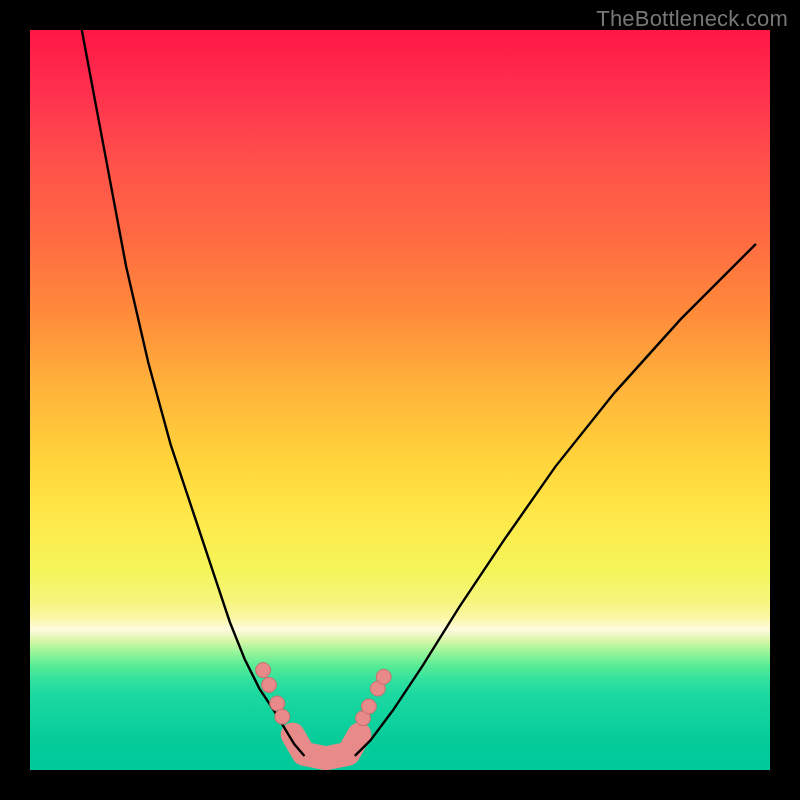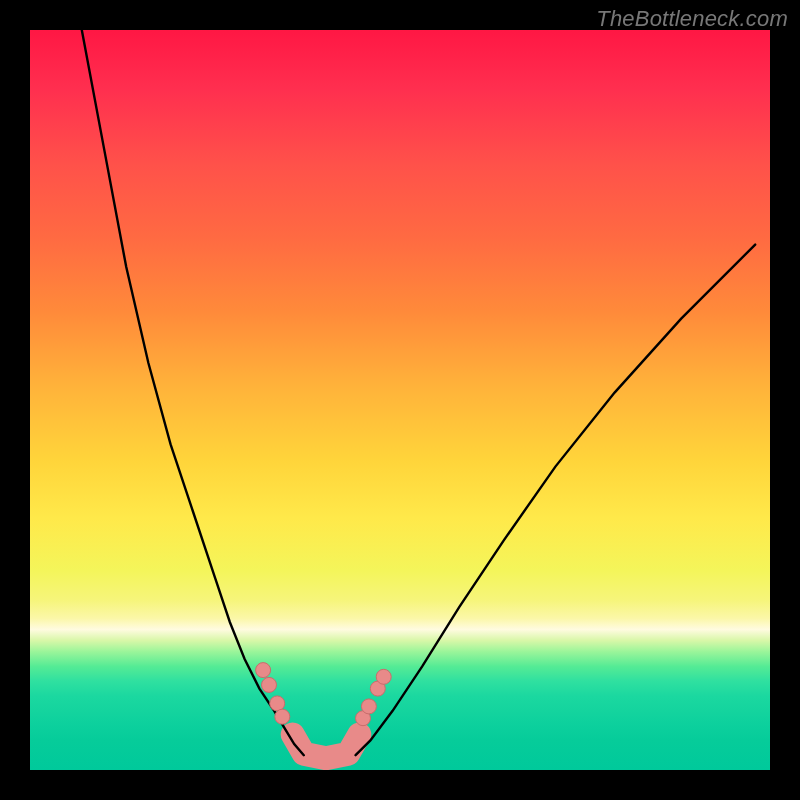--- a/index.html
+++ b/index.html
@@ -9,21 +9,20 @@
     height: 800px;
     background: #000;
     font-family: Arial, Helvetica, sans-serif;
     overflow: hidden;
   }
   .stage {
     position: relative;
     width: 800px;
     height: 800px;
     background: #000;
-    font-style: italic;
   }
   .plot {
     position: absolute;
     left: 30px;
     top: 30px;
     width: 740px;
     height: 740px;
     background: linear-gradient(
       to bottom,
       #ff1744 0%,

